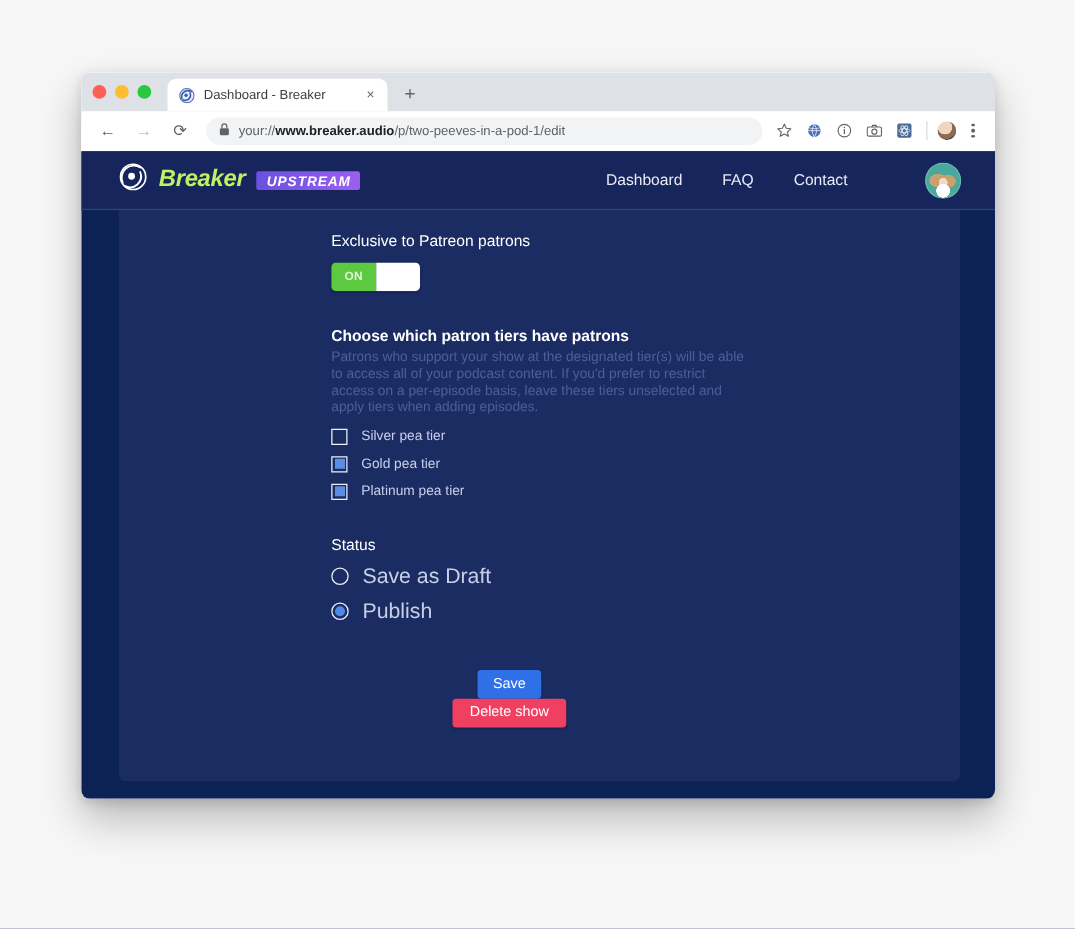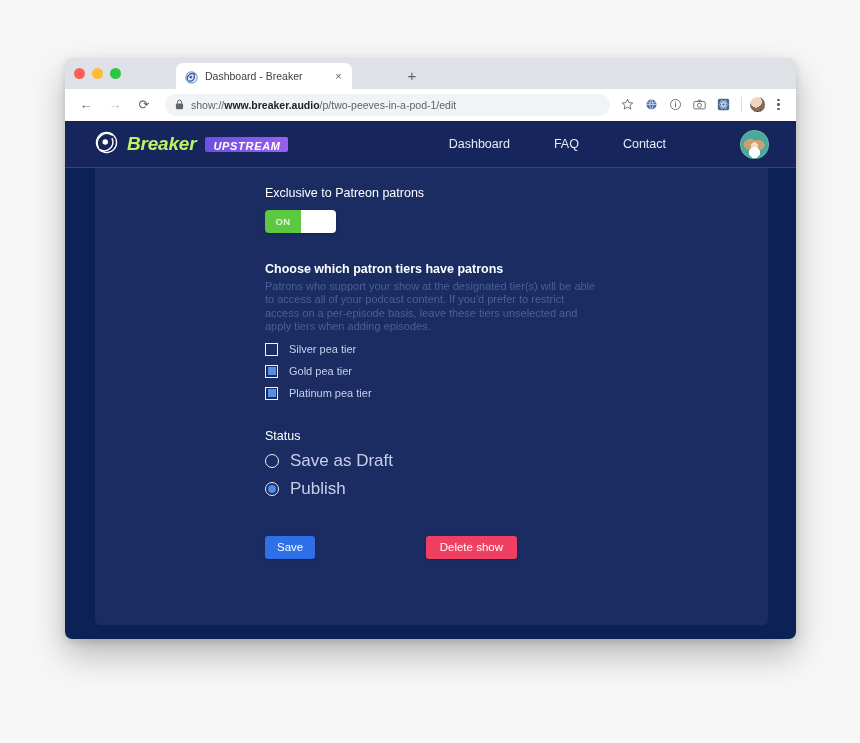--- a/index.html
+++ b/index.html
@@ -27,21 +27,20 @@
   }
 
   
   .tab-strip {
     height: 31px;
     background: #dee1e6;
     display: flex;
     align-items: flex-end;
     padding-left: 9px;
     position: relative;
-    gap: 42px;
   }
   .traffic-lights {
     display: flex;
     align-items: center;
     gap: 7px;
     height: 31px;
     padding-right: 13px;
   }
   .light { width: 11px; height: 11px; border-radius: 50%; }
   .light.red    { background: #ff5f57; }
@@ -178,21 +177,21 @@
   .brand-badge {
     background: linear-gradient(100deg, #6a50e0 0%, #9b5ff0 100%);
     color: #ffffff;
     font-size: 11px;
     font-weight: 700;
     font-style: italic;
     letter-spacing: 0.7px;
     padding: 3px 7px 0 8px;
     border-radius: 2px;
   }
-  .site-nav { display: flex; align-items: center; gap: 44px; }
+  .site-nav { display: flex; align-items: center; gap: 32px; }
   .site-nav a {
     color: #e8ebf5;
     font-size: 12.5px;
     text-decoration: none;
   }
   .nav-avatar {
     width: 29px; height: 29px;
     border-radius: 50%;
     margin-left: 30px;
     background:
@@ -342,21 +341,22 @@
     display: block;
   }
   .radio-label { color: #c8d0e8; font-size: 17px; }
 
   
   .actions {
     margin-top: 37px;
     display: flex;
     justify-content: space-between;
     align-items: center;
-    width: 252px;
+    width: 285px;
+    flex-direction: column;
   }
   .btn {
     border: none;
     border-radius: 3px;
     color: #ffffff;
     font-size: 11.5px;
     font-family: "Liberation Sans", sans-serif;
     height: 23px;
     padding: 0 12px;
     cursor: pointer;
@@ -398,21 +398,21 @@
     <span class="nav-btn disabled">→</span>
     <span class="nav-btn">⟳</span>
 
     <div class="omnibox">
       <span class="lock-icon">
         <svg viewBox="0 0 10 12" width="9" height="11">
           <rect x="1" y="5" width="8" height="6.2" rx="1.2" fill="#5f6368"></rect>
           <path d="M2.8 5 V3.4 a2.2 2.2 0 0 1 4.4 0 V5" stroke="#5f6368" stroke-width="1.1" fill="none"></path>
         </svg>
       </span>
-      <span class="url-text"><span>show://</span><b>www.breaker.audio</b><span>/p/two-peeves-in-a-pod-1/edit</span></span>
+      <span class="url-text"><span>your://</span><b>www.breaker.audio</b><span>/p/two-peeves-in-a-pod-1/edit</span></span>
     </div>
 
     <div class="tb-icons">
       <span class="tb-icon">
         <svg viewBox="0 0 16 16" width="13" height="13">
           <path d="M8 1.6l1.9 4.1 4.5.5-3.4 3 1 4.4L8 11.3 3.9 13.6l1-4.4-3.4-3 4.5-.5z" fill="none" stroke="#5f6368" stroke-width="1.1" stroke-linejoin="round"></path>
         </svg>
       </span>
       <span class="tb-icon">
         <svg viewBox="0 0 16 16" width="13" height="13">

